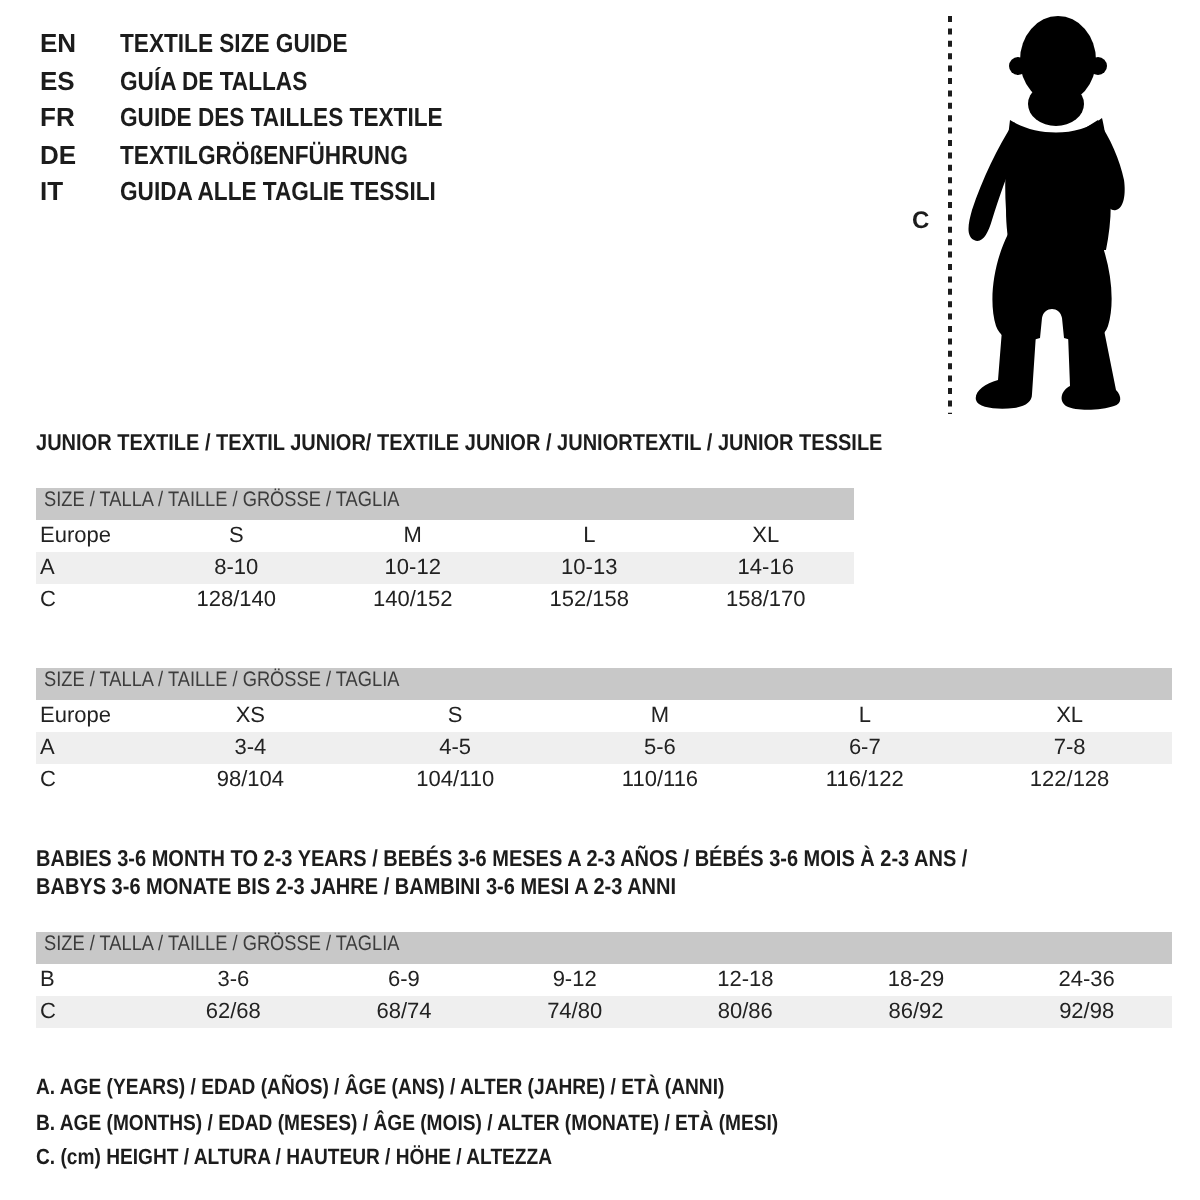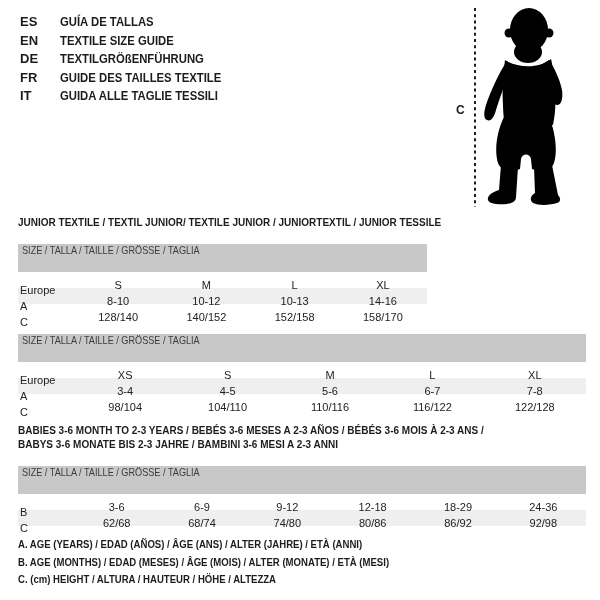--- a/index.html
+++ b/index.html
@@ -22,58 +22,58 @@
   
   .section { position:absolute; left:18px; }
   .sec-junior   { top:215px; width:409px; }
   .sec-children { top:320px; width:568px; }
   .sec-babies   { top:423px; width:568px; }
 
   .tbl-title { font-size:11.5px; font-weight:bold; line-height:14px; }
   .sub { font-size:8px; position:relative; top:2px; }
 
   .size-bar {
-    margin-top:15px; height:28px; line-height:13px; background:#c8c8c8;
+    margin-top:15px; height:16px; line-height:13px; background:#c8c8c8;
     font-size:10.5px; color:#3c3c3c; padding-left:4px; box-sizing:border-box;
   }
   .sec-children .size-bar { margin-top:14px; }
 
   .grid-row { display:grid; height:16px; line-height:16px; font-size:11px; align-items:center; color:#222; }
   .cols4 { grid-template-columns:56px repeat(4,1fr); }
   .cols5 { grid-template-columns:56px repeat(5,1fr); }
   .cols6 { grid-template-columns:56px repeat(6,1fr); }
-  .grid-row .lbl  { text-align:left; padding-left:2px;margin-top:10px; }
+  .grid-row .lbl  { text-align:left; padding-left:2px; }
   .grid-row .cell { text-align:center; }
   .shade { background:#efefef; }
 
   
   .footnotes { position:absolute; left:18px; top:536px; font-size:11px; font-weight:bold; }
   .footnotes > div { line-height:17.5px; }
 </style>
 </head>
 <body>
 
 <div class="page">
 
   <div class="lang">
     <div class="lang-row">
+      <span class="lang-code">EN</span>
+      <span class="cx">TEXTILE SIZE GUIDE</span>
+    </div>
+    <div class="lang-row">
       <span class="lang-code">ES</span>
       <span class="cx">GUÍA DE TALLAS</span>
     </div>
     <div class="lang-row">
-      <span class="lang-code">EN</span>
-      <span class="cx">TEXTILE SIZE GUIDE</span>
+      <span class="lang-code">FR</span>
+      <span class="cx">GUIDE DES TAILLES TEXTILE</span>
     </div>
     <div class="lang-row">
       <span class="lang-code">DE</span>
       <span class="cx">TEXTILGRÖßENFÜHRUNG</span>
-    </div>
-    <div class="lang-row">
-      <span class="lang-code">FR</span>
-      <span class="cx">GUIDE DES TAILLES TEXTILE</span>
     </div>
     <div class="lang-row">
       <span class="lang-code">IT</span>
       <span class="cx">GUIDA ALLE TAGLIE TESSILI</span>
     </div>
   </div>
 
   <div class="c-label">C</div>
 
   <svg class="fig" width="120" height="205" viewBox="0 0 120 205">

